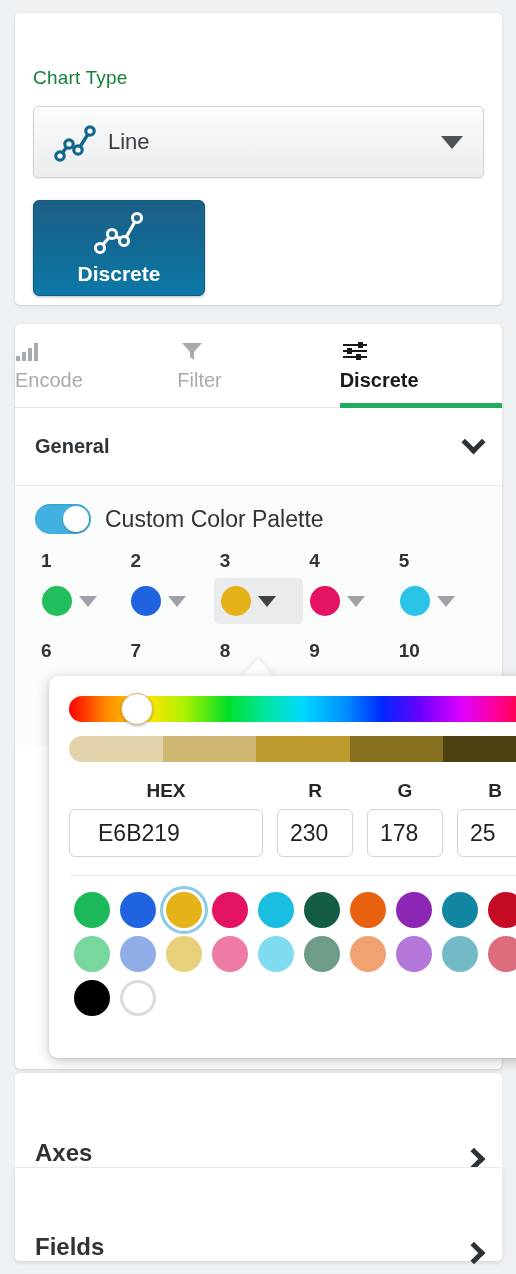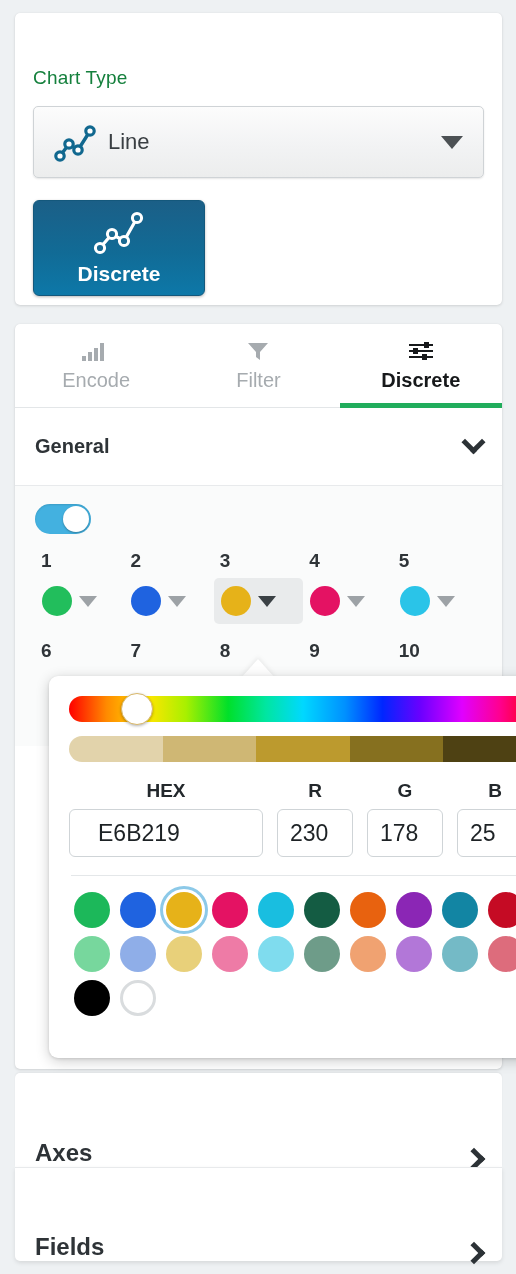--- a/index.html
+++ b/index.html
@@ -82,21 +82,21 @@
   #customize-card {
     position: absolute;
     left: 15px; top: 324px;
     width: 487px; height: 745px;
     overflow: hidden;
   }
   .tabs { display: flex; height: 84px; border-bottom: 1px solid #e3e6e8; }
   .tab {
     flex: 1;
     display: flex; flex-direction: column;
-    align-items: center; justify-content: center;
+    align-items: flex-start; justify-content: center;
     position: relative;
     gap: 3px;
   }
   .tab .tlabel { font-size: 20px; color: #a6abaf; }
   .tab.active .tlabel { color: #17191b; font-weight: bold; }
   .tab.active::after {
     content: "";
     position: absolute; left: 0; right: 0; bottom: -1px;
     height: 5px; background: #21ad5c;
   }
@@ -310,20 +310,21 @@
     <div class="acc-header">
       <span class="acc-title">General</span>
       <span class="chev-down"></span>
     </div>
 
     <div class="palette-body">
       <div class="toggle-row">
         <span class="toggle">
           <span class="knob"></span>
         </span>
+        <span class="toggle-label">Custom Color Palette</span>
       </div>
 
       <div class="swatch-grid">
         <div class="sw-num-row">
           <div class="sw-col">
               <div class="sw-num">1</div>
             </div>
           <div class="sw-col">
               <div class="sw-num">2</div>
             </div>

